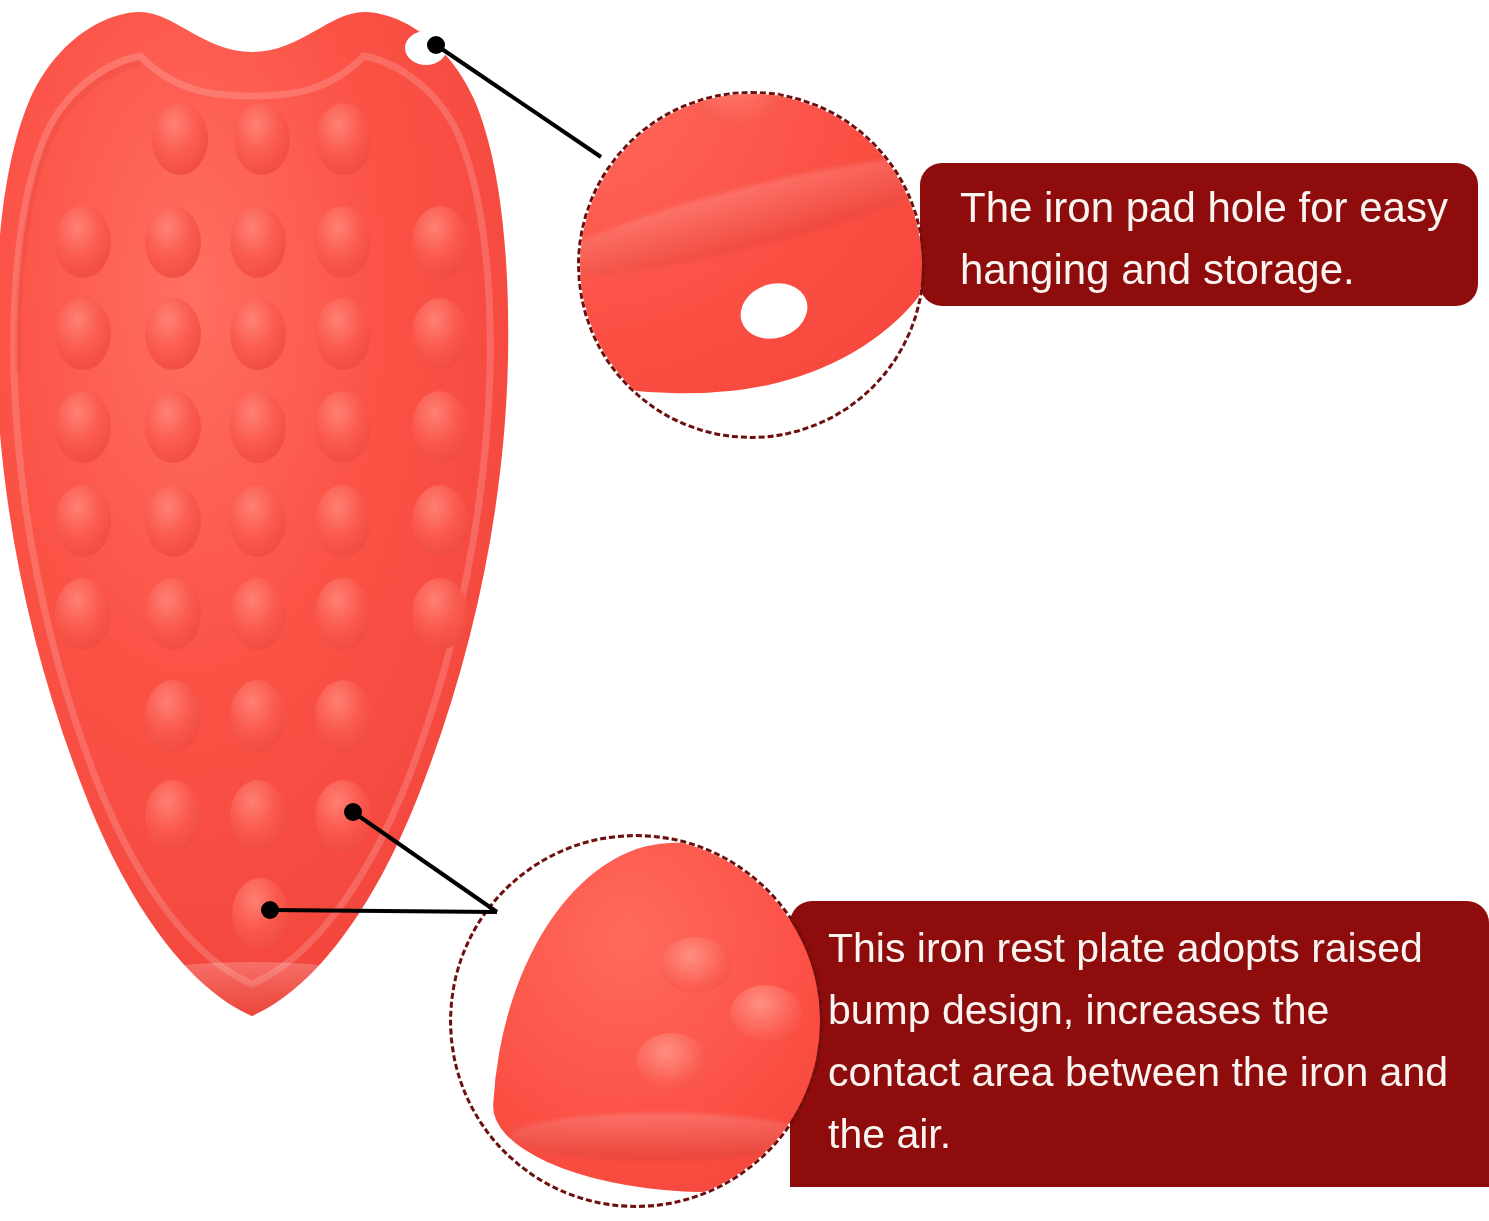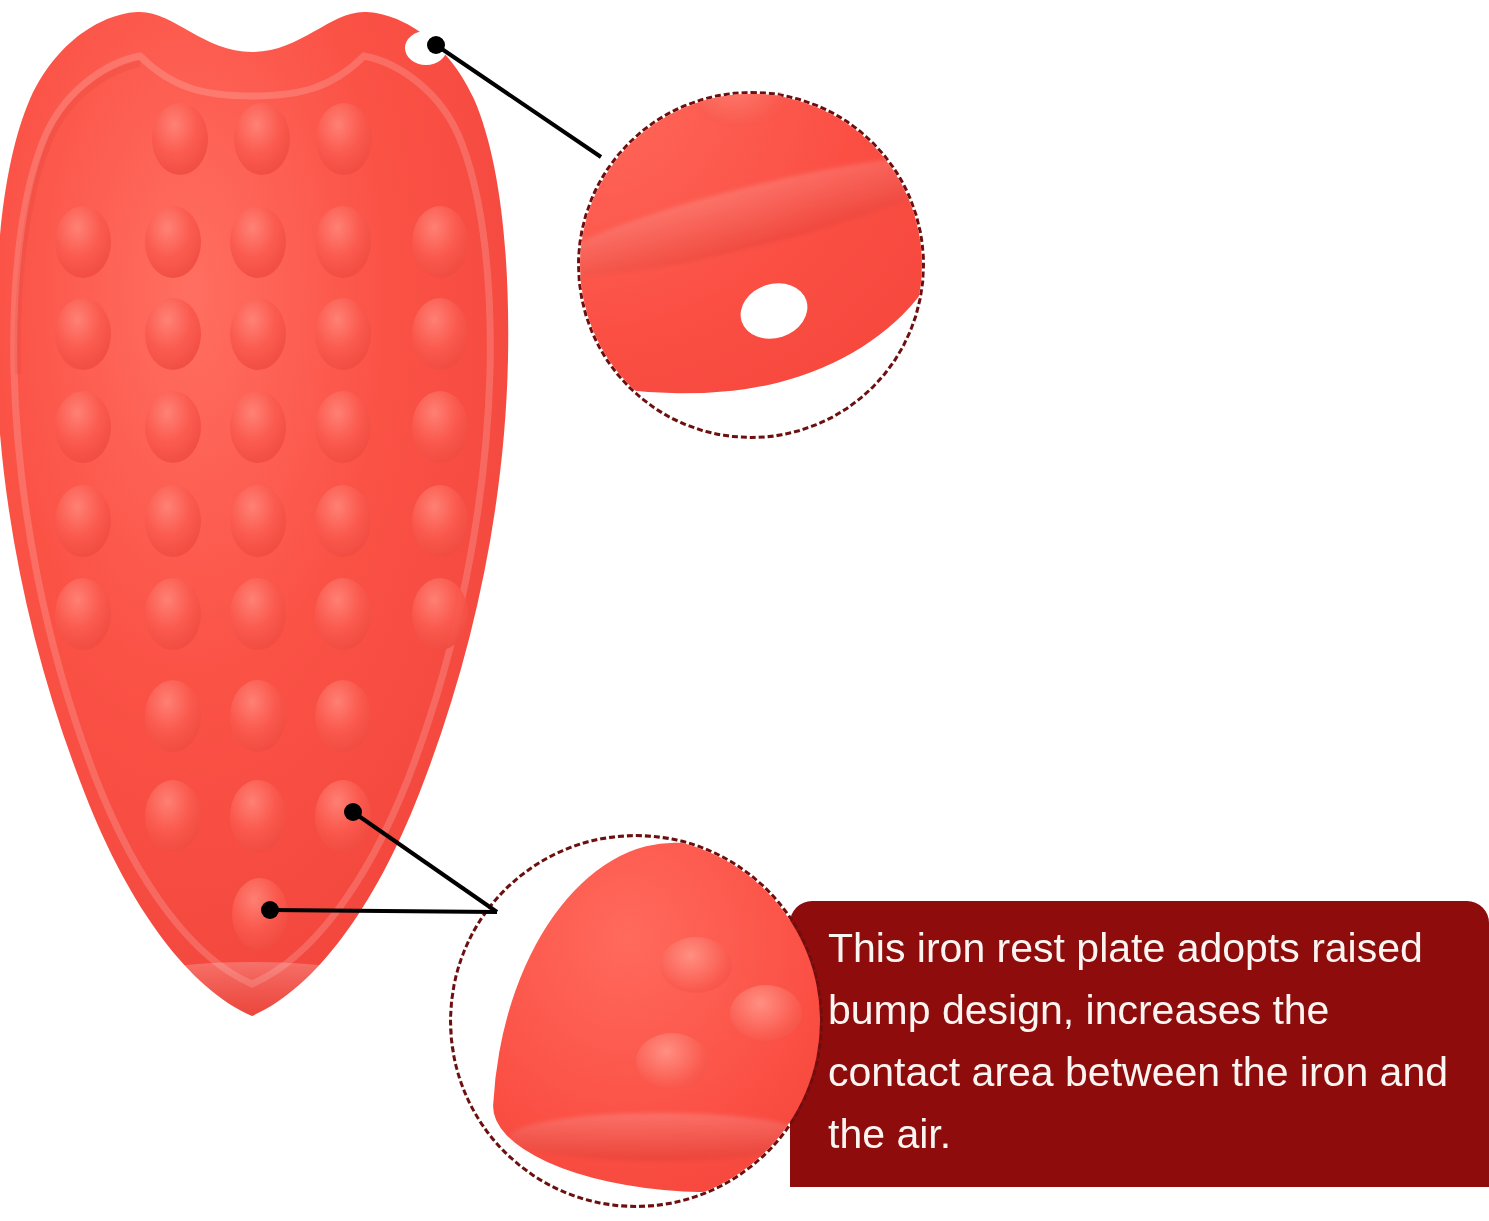--- a/index.html
+++ b/index.html
@@ -191,20 +191,23 @@
   <div class="magnifier" id="magnifier-bottom">
     <div class="mag-clip">
       <div class="zoom-shape-bottom"></div>
       <div class="zoom-shape-bottom-lip"></div>
       <div class="zoom-bump" style="left:208px; top:100px; width:72px; height:56px;"></div>
       <div class="zoom-bump" style="left:278px; top:148px; width:72px; height:56px;"></div>
       <div class="zoom-bump" style="left:184px; top:196px; width:72px; height:56px;"></div>
     </div>
   </div>
 
+  <div class="callout" id="callout-top">
+    <p>The iron pad hole for easy hanging and storage.</p>
+  </div>
 
   <div class="callout" id="callout-bottom">
     <p>This iron rest plate adopts raised bump design, increases the contact area between the iron and the air.</p>
   </div>
 
   <svg id="product" viewBox="0 0 530 1050">
     <defs>
       <radialGradient id="padFill" cx="38%" cy="28%" r="85%">
         <stop offset="0%" stop-color="#ff6f61"></stop>
         <stop offset="45%" stop-color="#fb5246"></stop>

